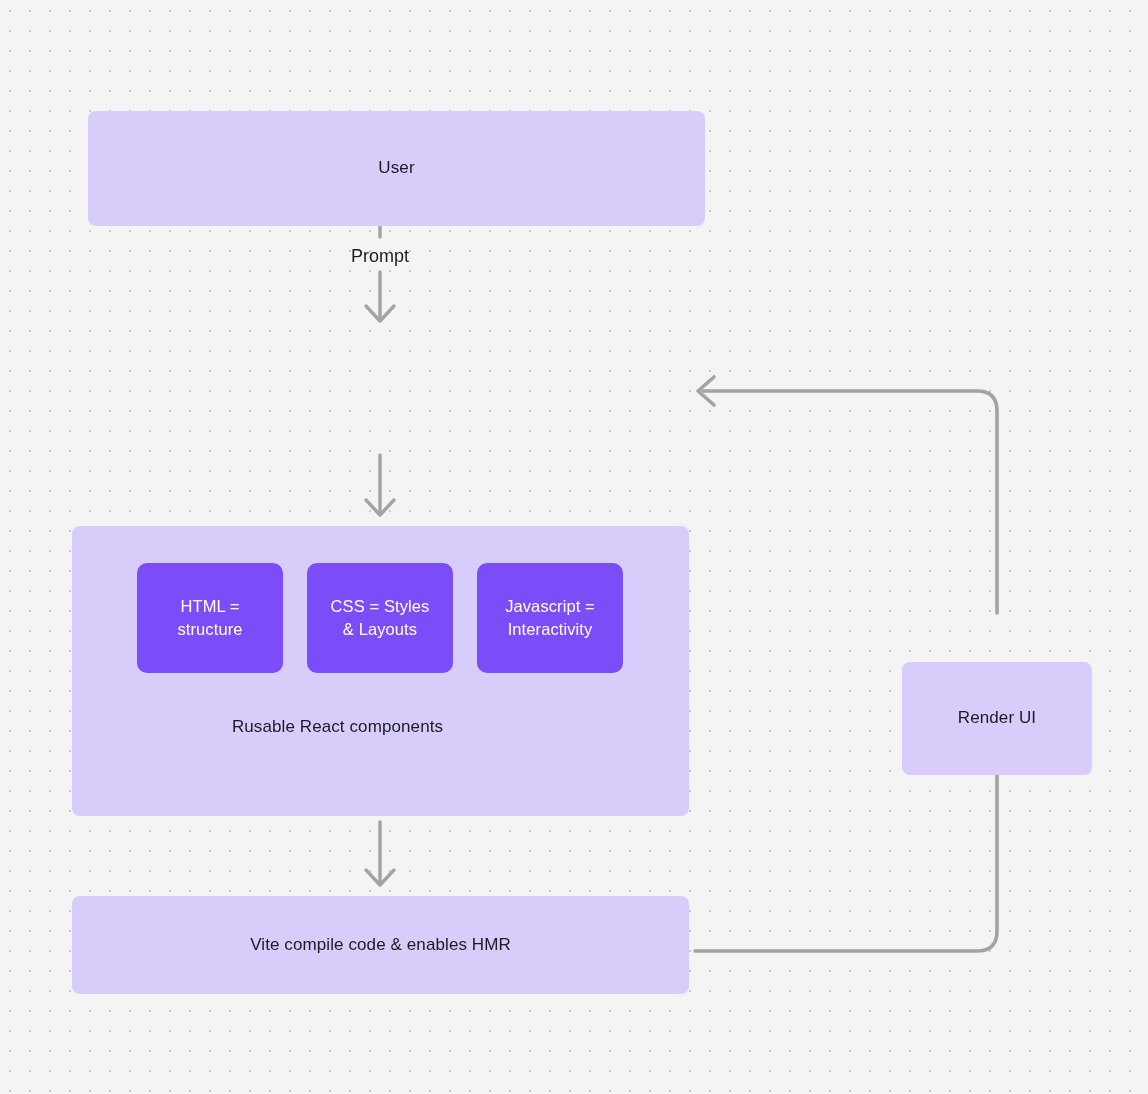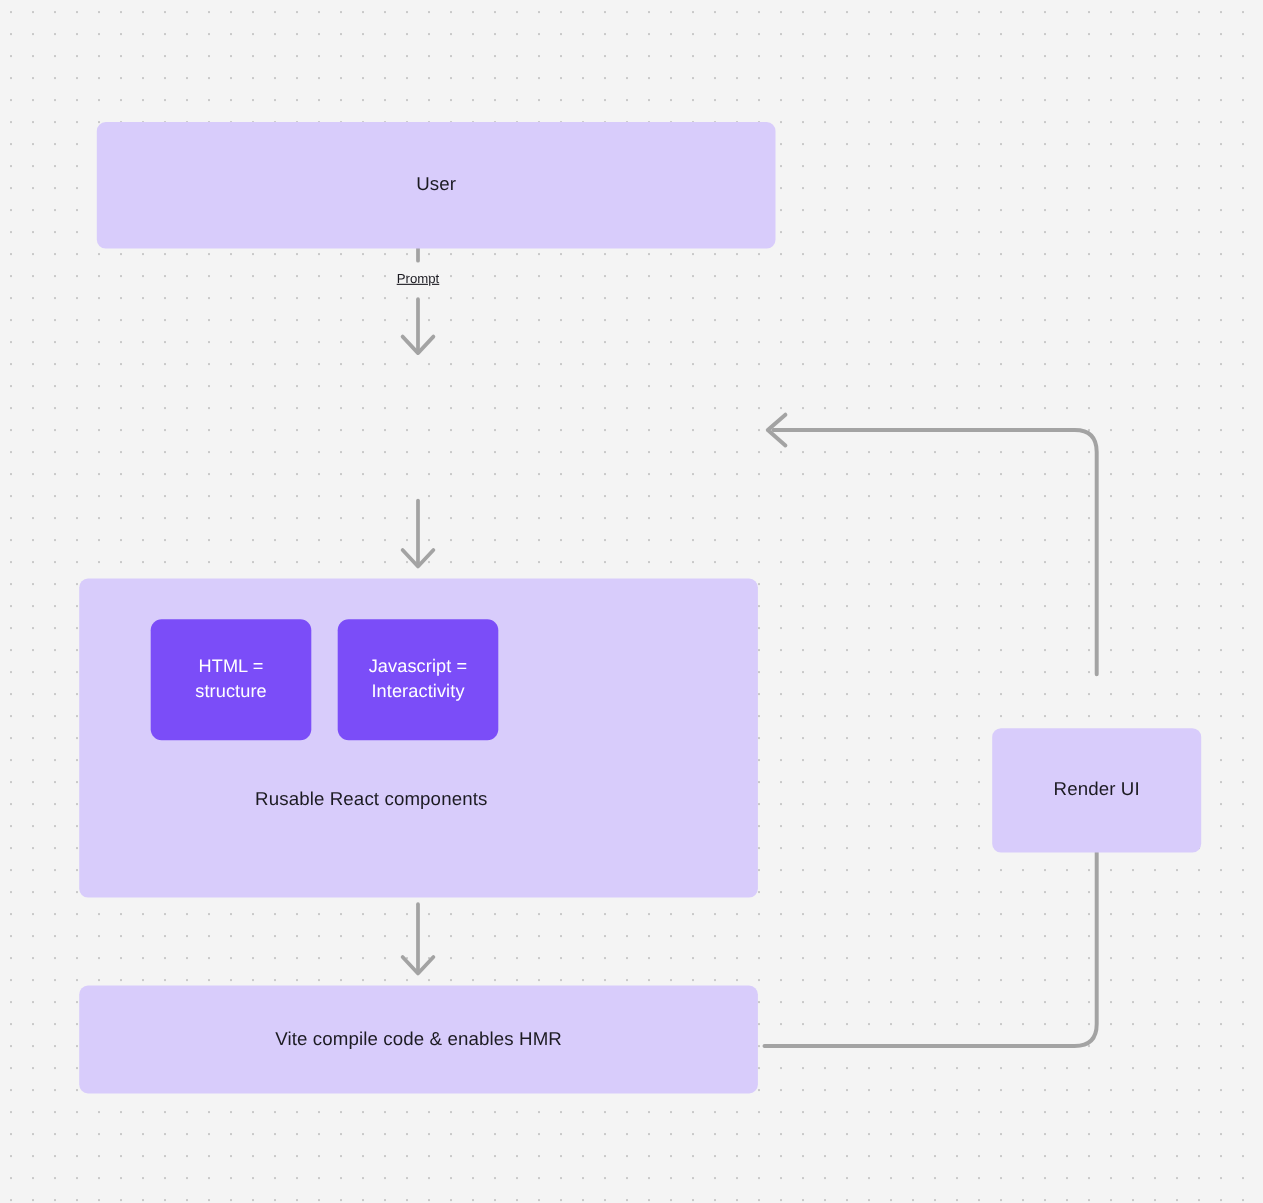--- a/index.html
+++ b/index.html
@@ -102,25 +102,24 @@
     left: 0;
     top: 190px;
     width: 531px;
     text-align: center;
     font-size: 17px;
     color: #1c1b22;
   }
 
   .edge-label {
     position: absolute;
-    font-size: 12px;
+    font-size: 18px;
     color: #1c1b22;
     background: transparent;
     white-space: nowrap;
-    text-decoration: underline;
   }
   #label-prompt {
     left: 342px;
     top: 246px;
     width: 76px;
     text-align: center;
   }
 </style>
 </head>
 <body>
@@ -167,20 +166,24 @@
 
   <div class="node node-lavender" id="node-components">
 
     <div class="inner-row">
 
       <div class="node-violet inner-box">
         <span>HTML =</span>
         <span>structure</span>
       </div>
 
+      <div class="node-violet inner-box">
+        <span>CSS = Styles</span>
+        <span>&amp; Layouts</span>
+      </div>
 
       <div class="node-violet inner-box">
         <span>Javascript =</span>
         <span>Interactivity</span>
       </div>
 
     </div>
 
     <div class="caption-reusable">Rusable React components</div>
   </div>

